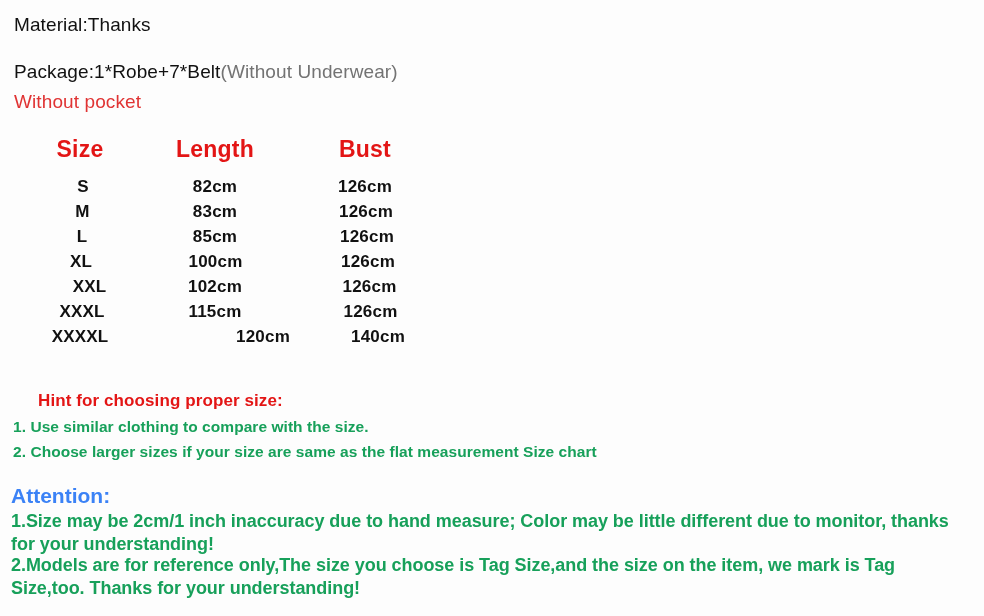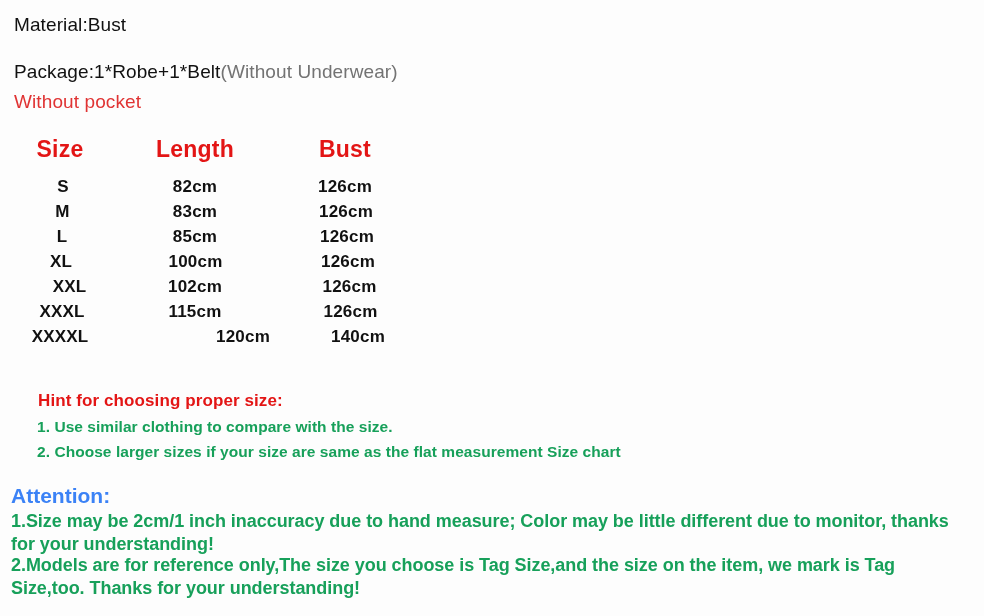--- a/index.html
+++ b/index.html
@@ -41,20 +41,21 @@
   .size-table {
     position: absolute;
     left: 0px;
     top: 136px;
     width: 420px;
   }
   .size-table table {
     border-collapse: collapse;
     width: 420px;
     table-layout: fixed;
+    margin-left: 20px;
   }
   .size-table col.c-size   { width: 120px; }
   .size-table col.c-length { width: 150px; }
   .size-table col.c-bust   { width: 150px; }
 
   .size-table th {
     font-size: 23px;
     font-weight: bold;
     color: #e31515;
     text-align: center;
@@ -103,21 +104,20 @@
     letter-spacing: 0.1px;
   }
   .hint-item {
     position: absolute;
     left: 13px;
     font-size: 15.5px;
     font-weight: bold;
     color: #17a05a;
     white-space: nowrap;
     letter-spacing: 0.05px;
-    margin-left: 24px;
   }
   #hint-item-1 { top: 418px; }
   #hint-item-2 { top: 443px; }
 
   
   .attention-title {
     position: absolute;
     left: 11px;
     top: 484px;
     font-size: 21px;
@@ -136,23 +136,23 @@
     letter-spacing: -0.05px;
   }
   #attention-item-1 { top: 510px; }
   #attention-item-2 { top: 554px; }
 </style>
 </head>
 <body>
 
 <div class="page">
 
-  <div class="info-line" id="material-line">Material:Bust</div>
-
-  <div class="info-line" id="package-line"><span>Package:1*Robe+1*Belt</span><span class="red-note">(Without Underwear)</span></div>
+  <div class="info-line" id="material-line">Material:Thanks</div>
+
+  <div class="info-line" id="package-line"><span>Package:1*Robe+7*Belt</span><span class="red-note">(Without Underwear)</span></div>
 
   <div class="info-line" id="pocket-line">Without pocket</div>
 
   <div class="size-table">
     <table>
       <colgroup>
         <col class="c-size">
         <col class="c-length">
         <col class="c-bust">
       </colgroup>

